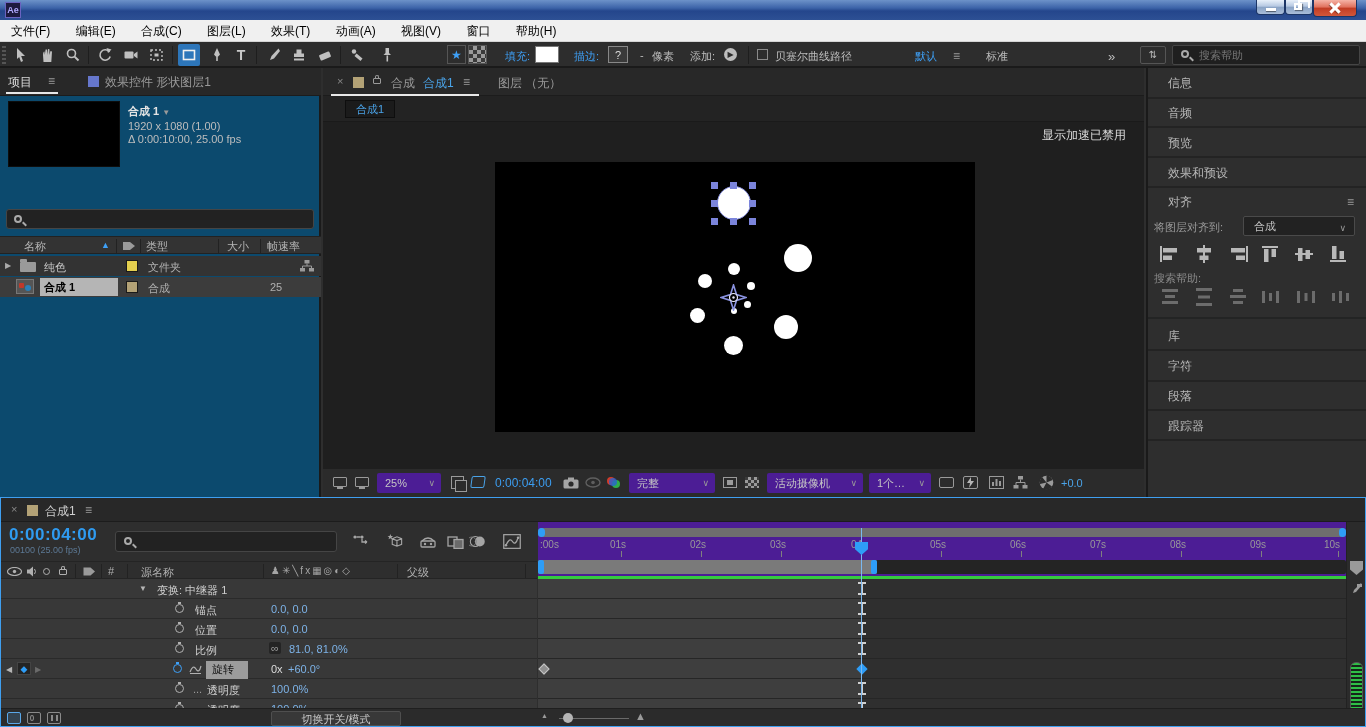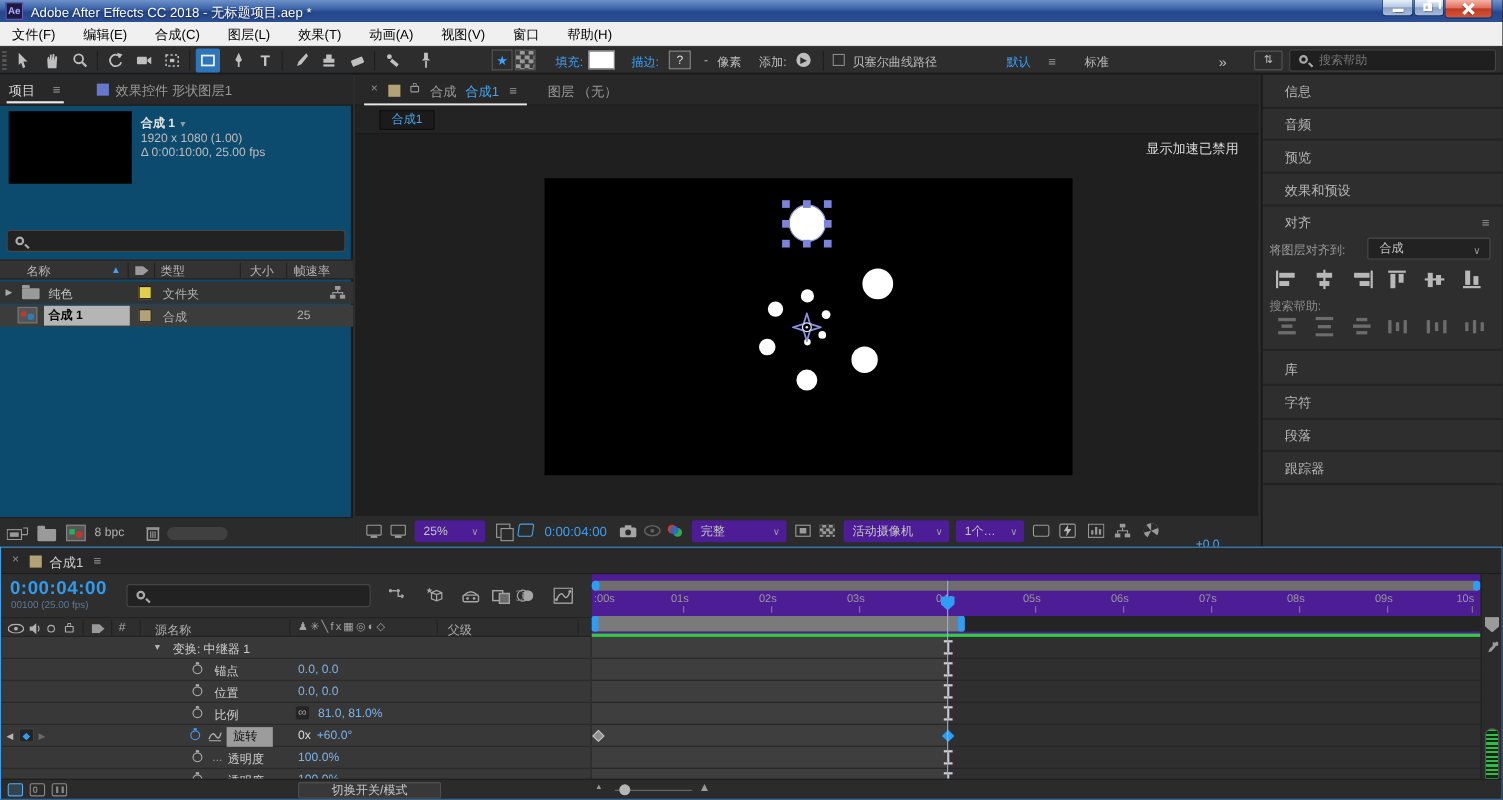--- a/index.html
+++ b/index.html
@@ -154,21 +154,20 @@
   svg { display:block; }
   .ico-gray { fill:#c0c0c0; stroke:none; }
 </style>
 </head>
 <body>
 
 <div class="app">
 
   <div class="titlebar">
     <div class="ae-logo">Ae</div>
-    <div class="tb-title">Adobe After Effects CC 2018 - 无标题项目.aep *</div>
     <div class="winbtn" style="right:81px;width:29px;">
         <span class="glyph-min"></span>
       </div>
     <div class="winbtn" style="right:53px;width:28px;">
         <span class="glyph-restore"></span>
       </div>
     <div class="winbtn close" style="right:9px;width:44px;height:17px;">
         <span class="glyph-x"></span>
       </div>
   </div>
@@ -340,41 +339,20 @@
     <div class="prow" style="top:209px;background:#3c3c3c;">
       <div style="position:absolute;left:16px;top:2px;width:18px;height:15px;background:#555;border:1px solid #777;">
         <div style="position:absolute;left:2px;top:3px;width:5px;height:5px;background:#c0392b;border-radius:1px;"></div>
         <div style="position:absolute;left:8px;top:5px;width:6px;height:6px;border-radius:50%;background:#2980b9;"></div>
       </div>
       <div class="name-hl">合成 1</div>
       <div class="csw" style="left:126px;background:#b3a276;"></div>
       <span style="position:absolute;left:148px;top:4px;color:#b0b0b0;">合成</span>
       <span style="position:absolute;left:270px;top:4px;color:#b0b0b0;">25</span>
     </div>
-    <div class="proj-foot">
-      <svg style="position:absolute;left:6px;top:7px;" width="20" height="13" viewBox="0 0 20 13">
-          <rect x="0.5" y="3.5" width="13" height="9" fill="none" stroke="#9a9a9a"></rect>
-          <rect x="3" y="6" width="8" height="4" fill="#9a9a9a"></rect>
-          <path d="M14 8 h5 M19 8 v-6 h-4" stroke="#9a9a9a" fill="none"></path>
-        </svg>
-      <div class="folder-ico" style="left:34px;top:10px;width:17px;height:11px;"></div>
-      <div style="position:absolute;left:60px;top:6px;width:18px;height:15px;background:#555;border:1px solid #888;">
-        <div style="position:absolute;left:2px;top:3px;width:5px;height:5px;background:#27ae60;"></div>
-        <div style="position:absolute;left:8px;top:5px;width:6px;height:6px;border-radius:50%;background:#c0392b;"></div>
-      </div>
-      <span style="position:absolute;left:86px;top:7px;color:#b0b0b0;">8 bpc</span>
-      <svg style="position:absolute;left:132px;top:6px;" width="14" height="15" viewBox="0 0 14 15">
-          <rect x="2" y="4" width="10" height="10" fill="none" stroke="#9a9a9a" stroke-width="1.4"></rect>
-          <line x1="1" y1="3" x2="13" y2="3" stroke="#9a9a9a" stroke-width="1.4"></line>
-          <line x1="5" y1="6" x2="5" y2="12" stroke="#9a9a9a"></line>
-          <line x1="7" y1="6" x2="7" y2="12" stroke="#9a9a9a"></line>
-          <line x1="9" y1="6" x2="9" y2="12" stroke="#9a9a9a"></line>
-        </svg>
-      <div class="pill"></div>
-    </div>
   </div>
 
   <div class="viewer">
     <div class="view-tabstrip">
       <span style="position:absolute;left:14px;top:7px;color:#888;">×</span>
       <div style="position:absolute;left:30px;top:9px;width:11px;height:11px;background:#b3a276;"></div>
       <div style="position:absolute;left:50px;top:10px;width:8px;height:6px;border:1px solid #9a9a9a;border-radius:1px;">
           <div style="position:absolute;left:1px;top:-4px;width:4px;height:3px;border:1px solid #9a9a9a;border-bottom:none;border-radius:2px 2px 0 0;"></div>
         </div>
       <span style="position:absolute;left:68px;top:7px;color:#9a9a9a;font-size:12px;">合成</span>
@@ -472,21 +450,21 @@
       <svg style="position:absolute;left:690px;top:7px;" width="15" height="13" viewBox="0 0 15 13">
           <rect x="5" y="0" width="5" height="3.5" fill="#9a9a9a"></rect>
           <rect x="0.5" y="9" width="5" height="3.5" fill="#9a9a9a"></rect>
           <rect x="9.5" y="9" width="5" height="3.5" fill="#9a9a9a"></rect>
           <path d="M7.5 3.5 V6 M3 9 V6.5 H12 V9" stroke="#9a9a9a" fill="none"></path>
         </svg>
       <svg style="position:absolute;left:716px;top:6px;" width="15" height="15" viewBox="0 0 15 15">
           <circle cx="7.5" cy="7.5" r="6.8" fill="#9a9a9a"></circle>
           <path d="M7.5 7.5 L7.5 0.7 A6.8 6.8 0 0 1 13.7 5 Z M7.5 7.5 L13 11.5 A6.8 6.8 0 0 1 4 13.9 Z M7.5 7.5 L1 9 A6.8 6.8 0 0 1 3 2 Z" fill="#2b2b2b"></path>
         </svg>
-      <span style="position:absolute;left:764px;top:8px;color:#4aa3e8;margin-top:12px;">+0.0</span>
+      <span style="position:absolute;left:738px;top:8px;color:#4aa3e8;">+0.0</span>
     </div>
   </div>
 
   <div class="sidebar">
     <div class="sb-head" style="top:0;height:31px;line-height:31px;">
         <span class="t">信息</span>
       </div>
     <div class="sb-head" style="top:31px;height:29px;line-height:29px;">
         <span class="t">音频</span>
       </div>

